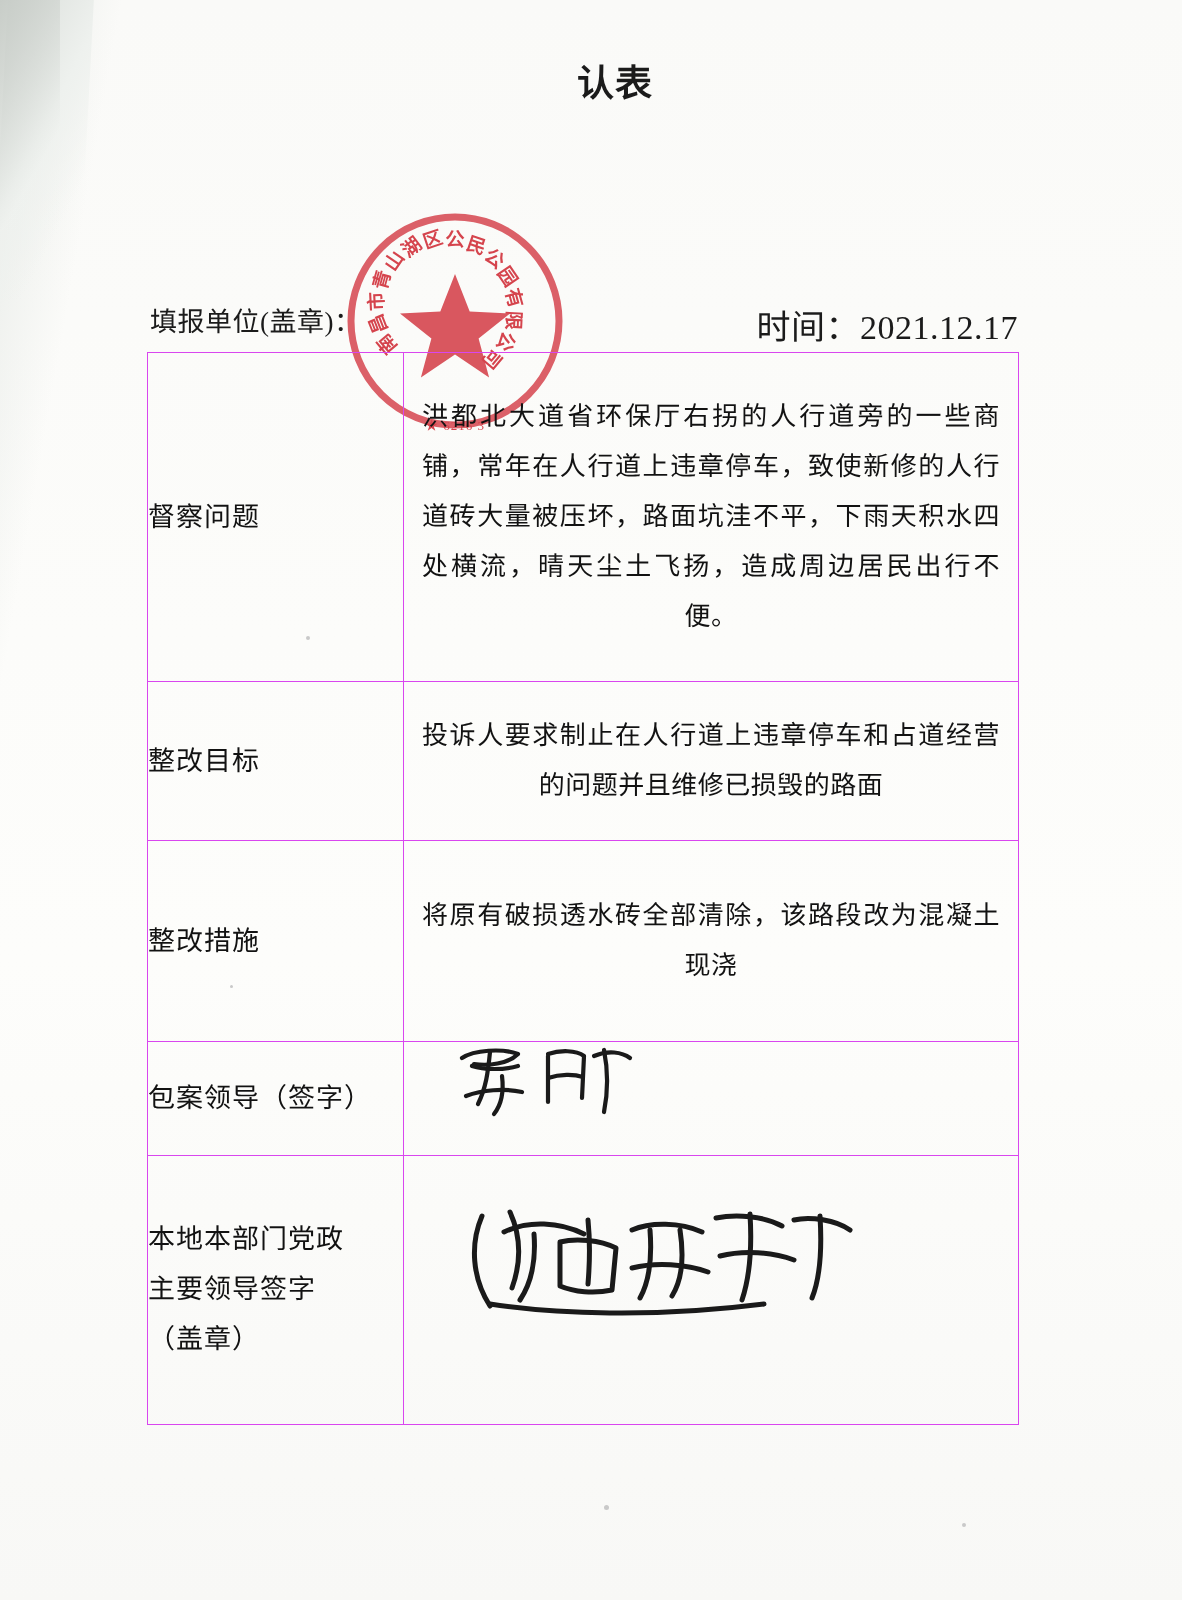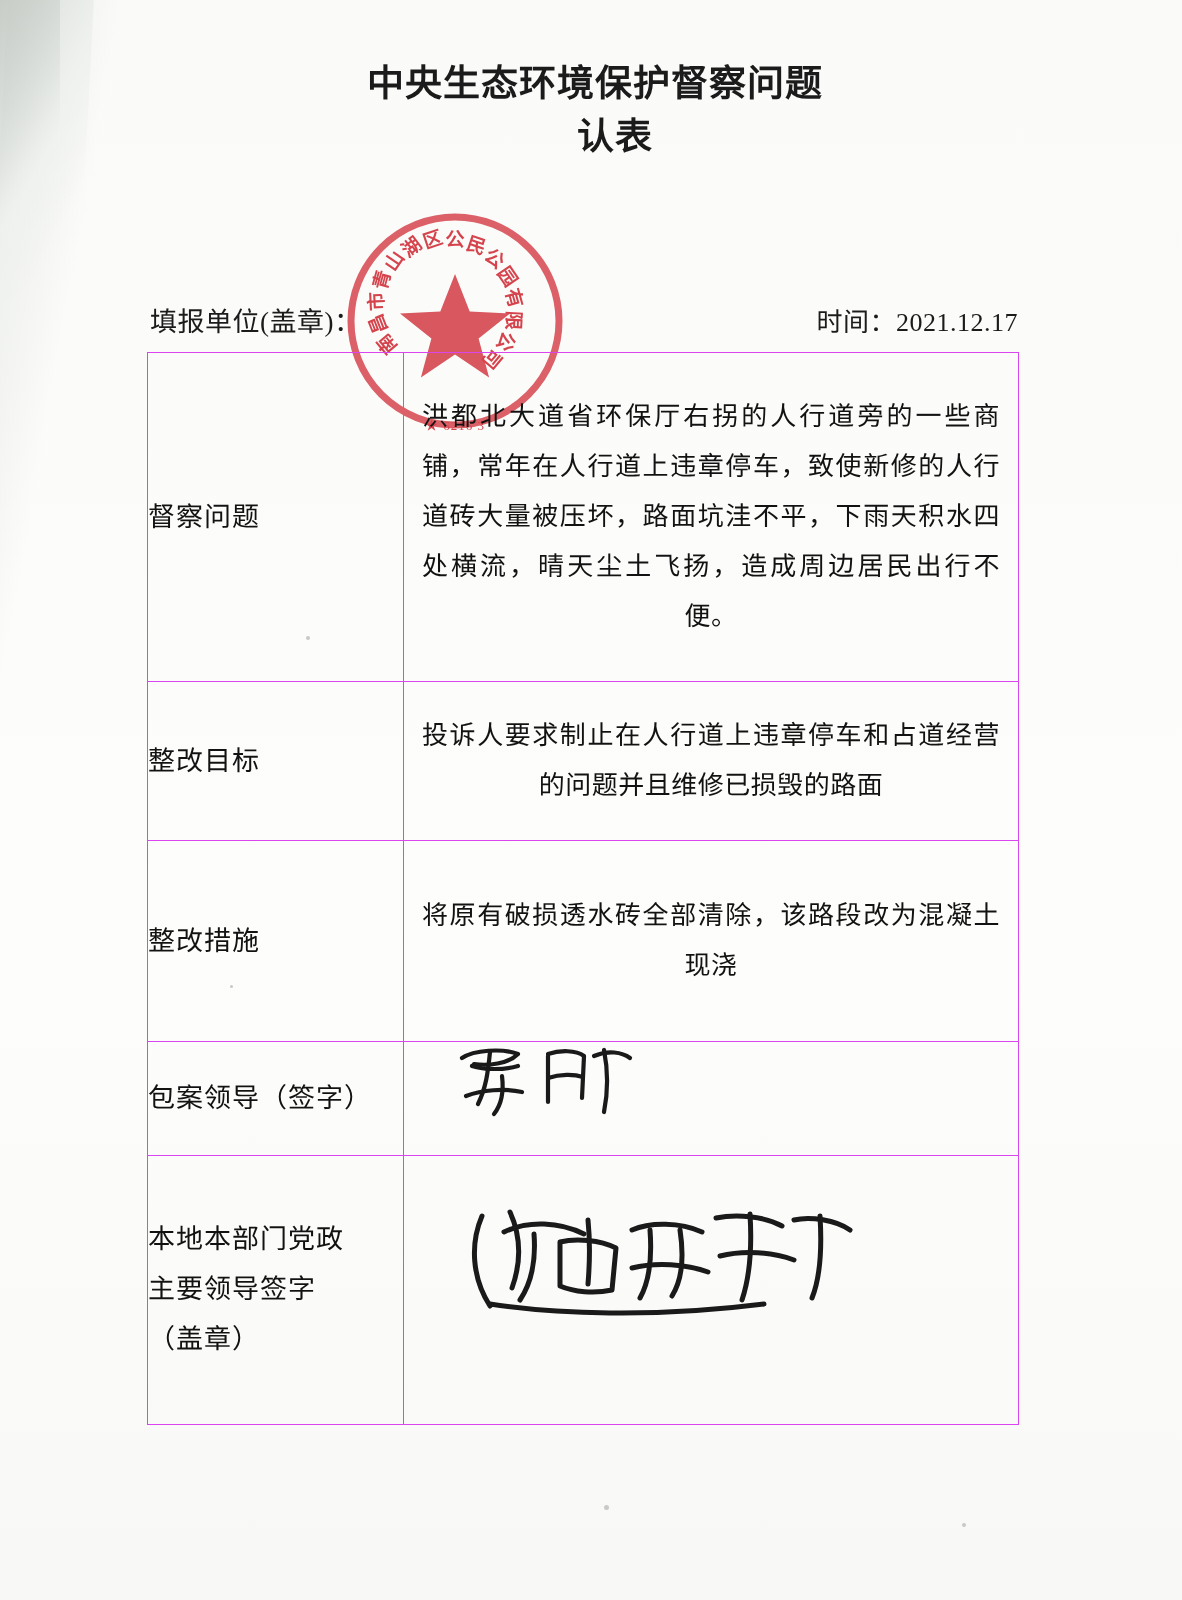--- a/index.html
+++ b/index.html
@@ -69,30 +69,30 @@
   }
 
   
   .meta-row {
     position: absolute;
     left: 150px;
     top: 300px;
     width: 890px;
     display: flex;
     justify-content: space-between;
-    align-items: center;
+    align-items: flex-start;
     font-size: 26px;
     color: #1b1b1b;
   }
   .meta-left {
     font-size: 27px;
     letter-spacing: 0.5px;
   }
   .meta-right {
-    font-size: 26px;
+    font-size: 34px;
     letter-spacing: 0.5px;
     padding-right: 22px;
   }
 
   
   .seal {
     position: absolute;
     left: 330px;
     top: 196px;
     width: 250px;
@@ -194,21 +194,20 @@
 </style>
 </head>
 <body>
 
 <div class="page">
   <div class="paper-tint"></div>
   <div class="scan-edge"></div>
   <div class="scan-edge2"></div>
 
   <div class="title-block">
-    <span class="title-line l1">中央生态环境保护督察问题</span>
     <span class="title-line l3">认表</span>
   </div>
 
   <div class="seal">
     <svg width="250" height="250" viewBox="0 0 250 250" aria-hidden="true">
       <circle cx="125" cy="125" r="104" fill="none" stroke="#d2353f" stroke-width="7" opacity="0.85"></circle>
       <path d="M125 78 L139.7 115.6 L180 117.6 L148.6 142.6 L159.1 181.5 L125 158.4 L90.9 181.5 L101.4 142.6 L70 117.6 L110.3 115.6 Z" fill="#d2353f" opacity="0.9"></path>
     </svg>
     <div class="seal-text-ring">
         <span class="seal-char" style="transform: translate(-50%, -50%) translate(-64.3477px, 53.9942px) rotate(-130deg);">南</span>

